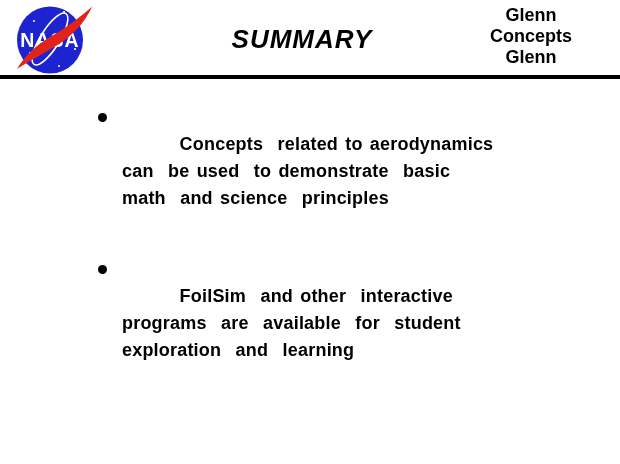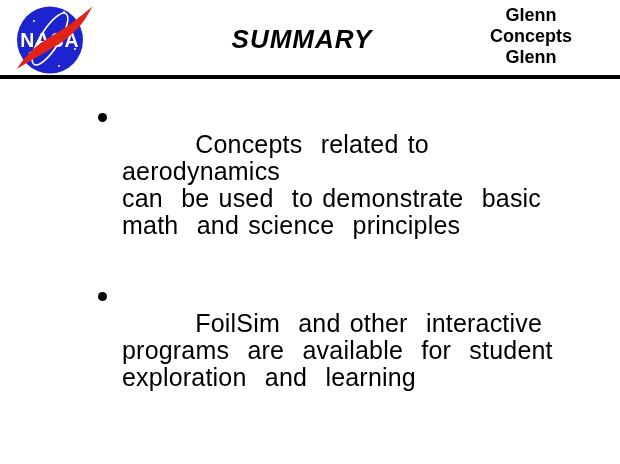--- a/index.html
+++ b/index.html
@@ -51,22 +51,22 @@
     background: #000;
     border: none;
   }
   
   .content {
     padding: 24px 30px 0 122px;
   }
   .bullets { list-style: none; }
   .bullet-item {
     position: relative;
-    font-size: 25px;
-    font-weight: normal;
+    font-size: 18px;
+    font-weight: bold;
     line-height: 27px;
     margin-bottom: 17px;
     white-space: pre-wrap;
     word-spacing: 2px;
     letter-spacing: 0.2px;
   }
   .dot {
     position: absolute;
     left: -24px; top: 9px;
     width: 9px; height: 9px;

